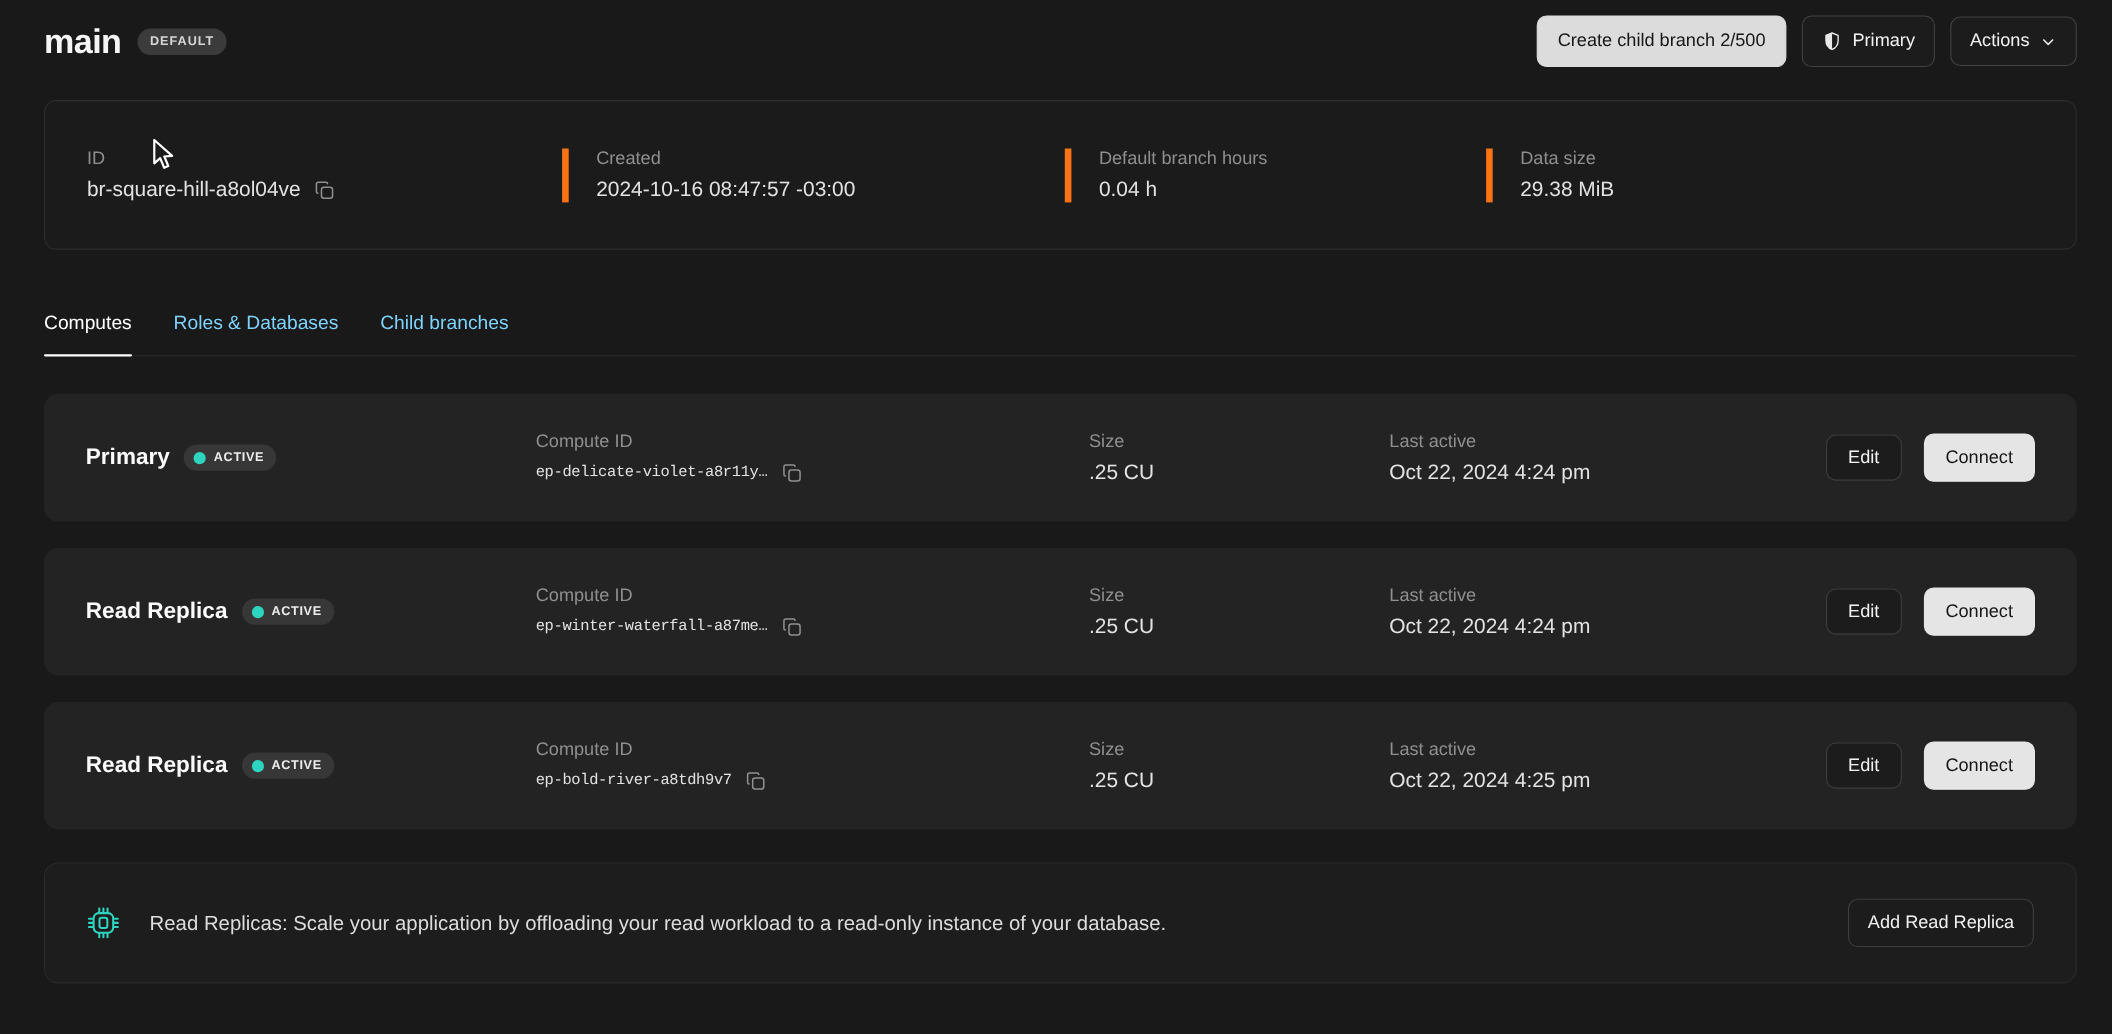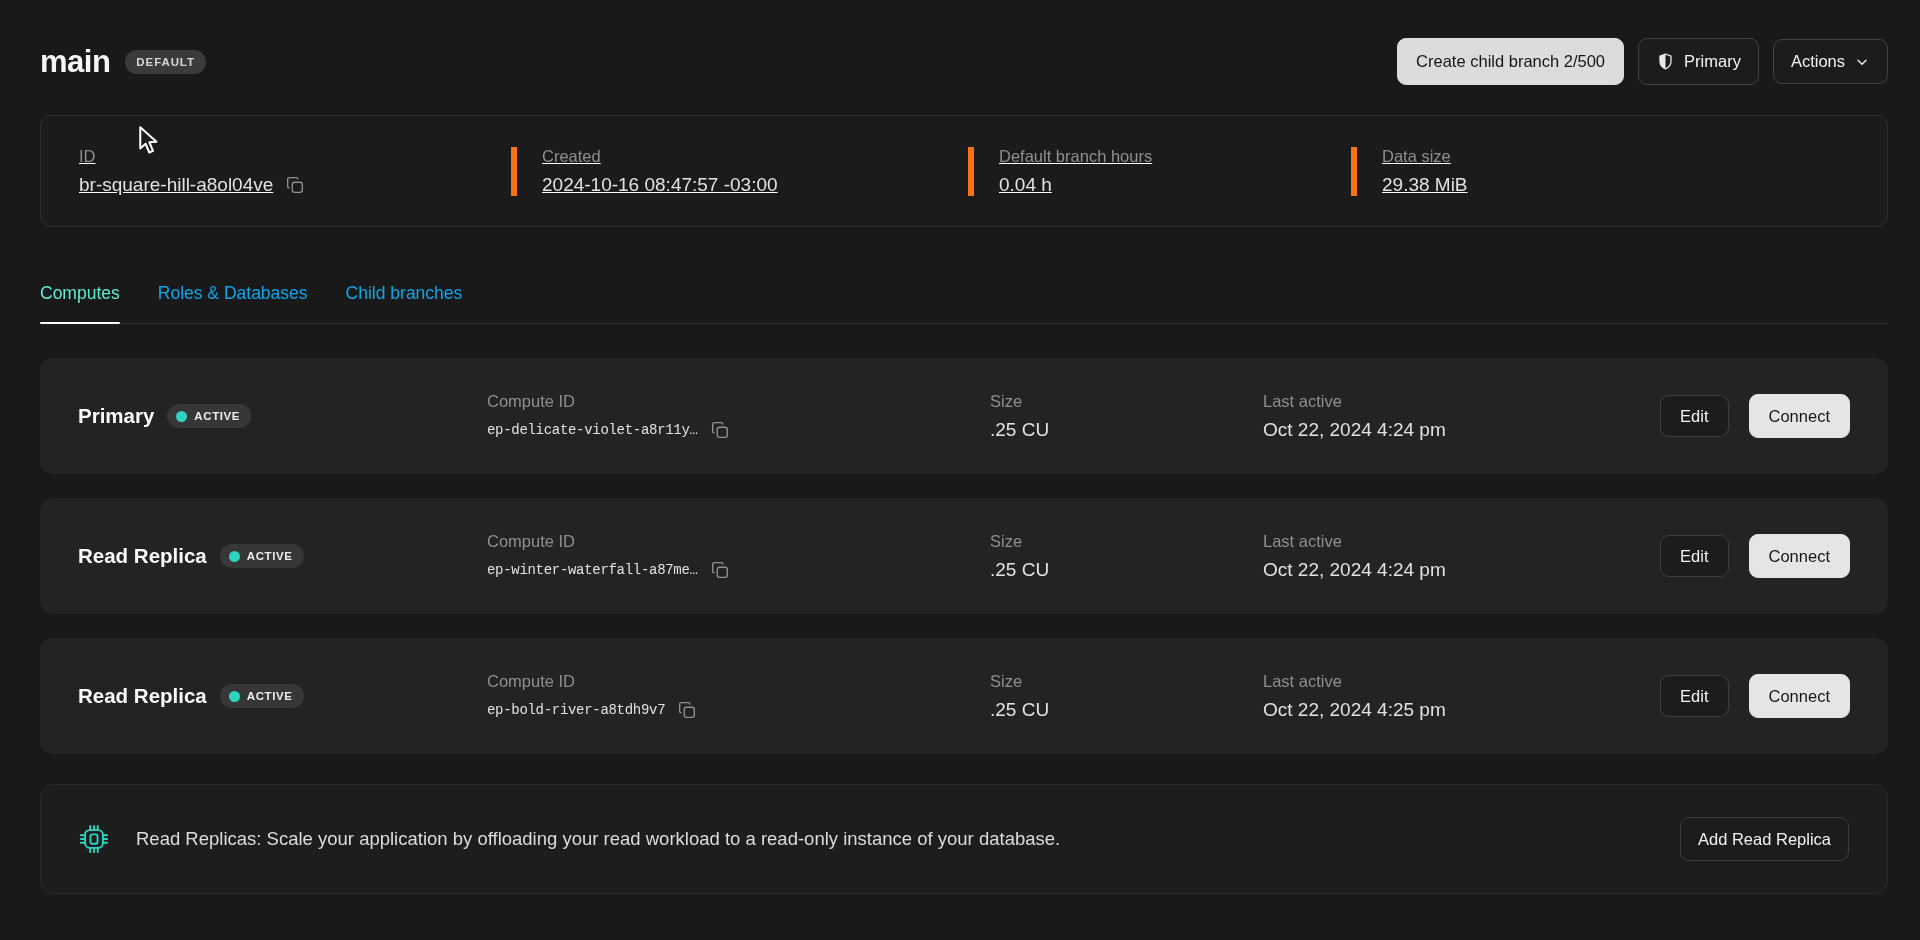--- a/index.html
+++ b/index.html
@@ -8,21 +8,21 @@
     width: 1920px; height: 940px;
     background: #191919;
     color: #ffffff;
     font-family: "Liberation Sans", sans-serif;
     overflow: hidden;
     position: relative;
   }
   .page { padding: 0 32px 0 40px; }
 
   
-  .topbar { display: flex; justify-content: space-between; align-items: center; padding-top: 38px; }
+  .topbar { display: flex; justify-content: space-between; align-items: center; padding-top: 14px; }
   .title-group { display: flex; align-items: center; gap: 15px; }
   .page-title { font-size: 31px; font-weight: 700; letter-spacing: -0.5px; margin: 0; color: #f5f5f5; }
   .badge-default {
     background: #3b3b3b; color: #d6d6d6;
     font-size: 11.5px; font-weight: 700; letter-spacing: 0.9px;
     padding: 6px 11px; border-radius: 999px;
   }
   .header-actions { display: flex; align-items: center; gap: 14px; }
   .btn {
     font-family: inherit; font-size: 16.5px; font-weight: 500;
@@ -32,35 +32,34 @@
   }
   .btn-light { background: #dcdcdc; color: #161616; border: 1px solid #dcdcdc; padding: 14px 18px; }
   .btn-outline { background: #1c1c1c; color: #f2f2f2; border: 1px solid #424242; padding: 13px 17px; }
   .btn-outline.subtle { border-color: #3d3d3d; }
   .icon { display: inline-flex; align-items: center; justify-content: center; }
 
   
   .info-card {
     margin-top: 30px;
     border: 1px solid #2e2e2e; background: #1b1b1b;
-    border-radius: 11px; height: 112px;
+    border-radius: 11px; height: 136px;
     display: grid; grid-template-columns: 470px 457px 383px 1fr;
     align-items: center;
-    text-decoration: underline;
   }
   .info-cell { padding-left: 25px; border-left: 6px solid #f97316; }
   .info-cell.first { padding-left: 38px; border-left: none; }
   .cell-label { color: #8f8f8f; font-size: 16.5px; margin-bottom: 8px; }
   .cell-value { color: #e2e2e2; font-size: 19px; display: flex; align-items: center; gap: 11px; }
   .copy-btn { display: inline-flex; cursor: pointer; color: #909090; background: none; border: none; padding: 0; }
 
   
   .tabs { margin-top: 56px; display: flex; gap: 38px; border-bottom: 1px solid #2a2a2a; }
-  .tab { font-size: 17.5px; color: #0ea5e9; padding-bottom: 19px; position: relative; cursor: pointer; }
-  .tab.active { color: #5eead4; font-weight: 500; }
+  .tab { font-size: 17.5px; color: #7dd3fc; padding-bottom: 19px; position: relative; cursor: pointer; }
+  .tab.active { color: #ffffff; font-weight: 500; }
   .tab.active::after {
     content: ""; position: absolute; left: 0; right: 0; bottom: -1px;
     height: 2.5px; background: #ffffff; border-radius: 2px;
   }
 
   
   .compute-row {
     margin-top: 24px; background: #232323; border-radius: 13px; height: 116px;
     display: grid; grid-template-columns: 447px 503px 273px 1fr auto;
     align-items: center; padding-right: 38px;

